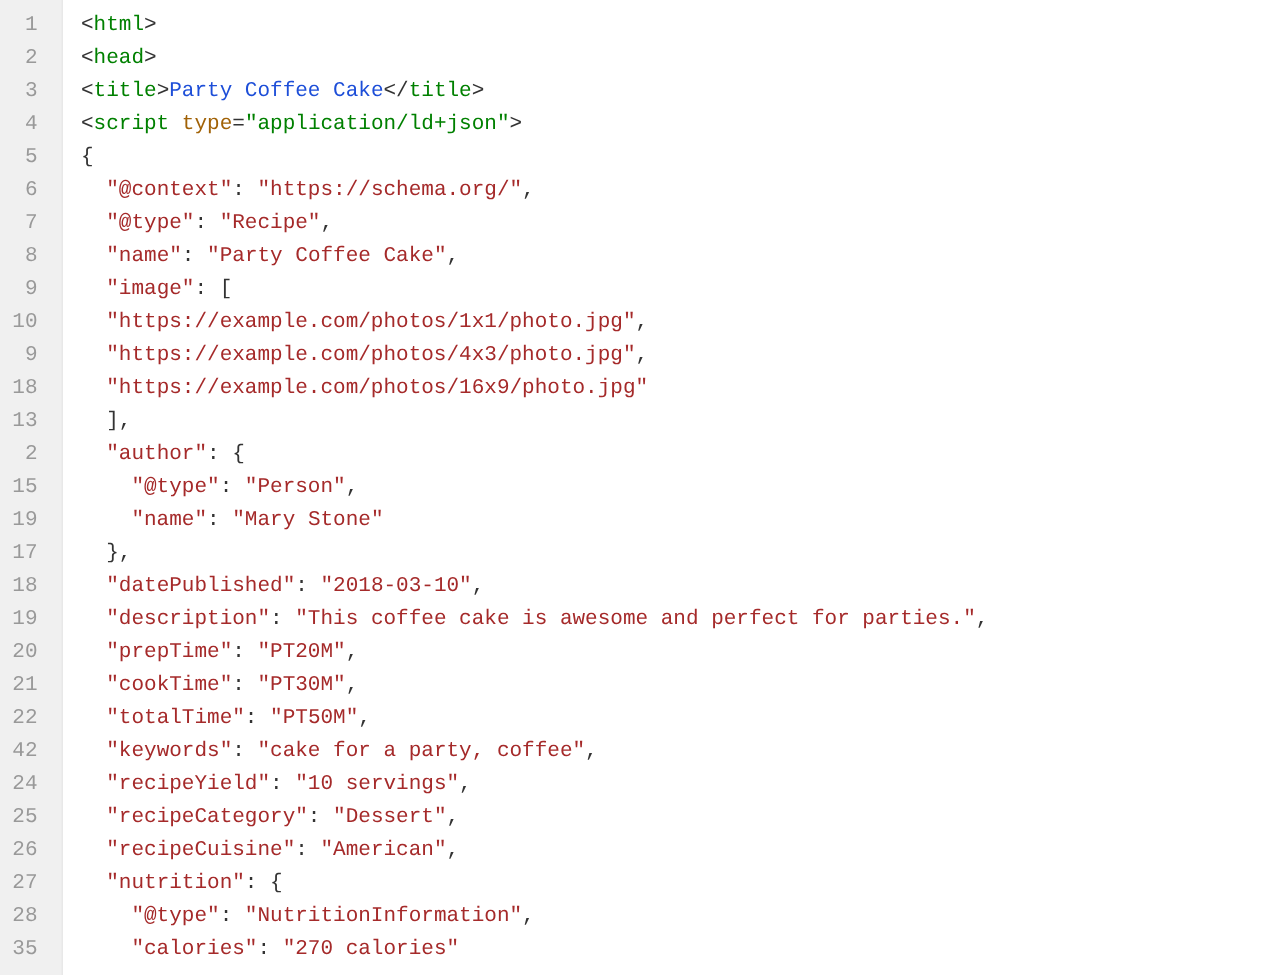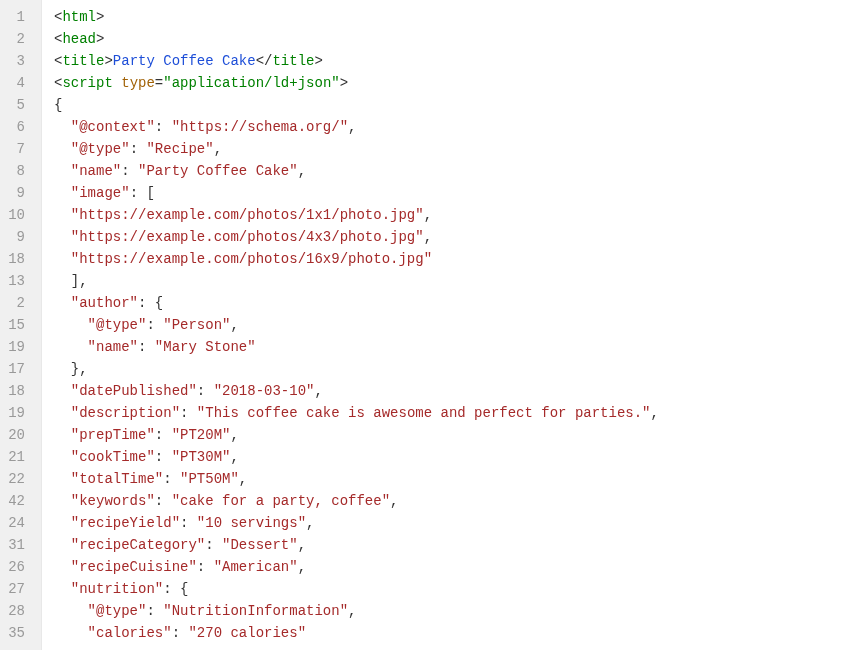--- a/index.html
+++ b/index.html
@@ -53,19 +53,19 @@
     <div>15</div>
     <div>19</div>
     <div>17</div>
     <div>18</div>
     <div>19</div>
     <div>20</div>
     <div>21</div>
     <div>22</div>
     <div>42</div>
     <div>24</div>
-    <div>31</div>
+    <div>25</div>
     <div>26</div>
     <div>27</div>
     <div>28</div>
     <div>35</div>
   </div>
 <div class="code"><div class="line"><span class="punct">&lt;</span><span class="tag">html</span><span class="punct">&gt;</span></div><div class="line"><span class="punct">&lt;</span><span class="tag">head</span><span class="punct">&gt;</span></div><div class="line"><span class="punct">&lt;</span><span class="tag">title</span><span class="punct">&gt;</span><span class="text">Party Coffee Cake</span><span class="punct">&lt;/</span><span class="tag">title</span><span class="punct">&gt;</span></div><div class="line"><span class="punct">&lt;</span><span class="tag">script</span><span class="punct"> </span><span class="attr">type</span><span class="punct">=</span><span class="tag">"application/ld+json"</span><span class="punct">&gt;</span></div><div class="line"><span class="punct">{</span></div><div class="line"><span class="punct">  </span><span class="string">"@context"</span><span class="punct">: </span><span class="string">"https://schema.org/"</span><span class="punct">,</span></div><div class="line"><span class="punct">  </span><span class="string">"@type"</span><span class="punct">: </span><span class="string">"Recipe"</span><span class="punct">,</span></div><div class="line"><span class="punct">  </span><span class="string">"name"</span><span class="punct">: </span><span class="string">"Party Coffee Cake"</span><span class="punct">,</span></div><div class="line"><span class="punct">  </span><span class="string">"image"</span><span class="punct">: [</span></div><div class="line"><span class="punct">  </span><span class="string">"https://example.com/photos/1x1/photo.jpg"</span><span class="punct">,</span></div><div class="line"><span class="punct">  </span><span class="string">"https://example.com/photos/4x3/photo.jpg"</span><span class="punct">,</span></div><div class="line"><span class="punct">  </span><span class="string">"https://example.com/photos/16x9/photo.jpg"</span></div><div class="line"><span class="punct">  ],</span></div><div class="line"><span class="punct">  </span><span class="string">"author"</span><span class="punct">: {</span></div><div class="line"><span class="punct">    </span><span class="string">"@type"</span><span class="punct">: </span><span class="string">"Person"</span><span class="punct">,</span></div><div class="line"><span class="punct">    </span><span class="string">"name"</span><span class="punct">: </span><span class="string">"Mary Stone"</span></div><div class="line"><span class="punct">  },</span></div><div class="line"><span class="punct">  </span><span class="string">"datePublished"</span><span class="punct">: </span><span class="string">"2018-03-10"</span><span class="punct">,</span></div><div class="line"><span class="punct">  </span><span class="string">"description"</span><span class="punct">: </span><span class="string">"This coffee cake is awesome and perfect for parties."</span><span class="punct">,</span></div><div class="line"><span class="punct">  </span><span class="string">"prepTime"</span><span class="punct">: </span><span class="string">"PT20M"</span><span class="punct">,</span></div><div class="line"><span class="punct">  </span><span class="string">"cookTime"</span><span class="punct">: </span><span class="string">"PT30M"</span><span class="punct">,</span></div><div class="line"><span class="punct">  </span><span class="string">"totalTime"</span><span class="punct">: </span><span class="string">"PT50M"</span><span class="punct">,</span></div><div class="line"><span class="punct">  </span><span class="string">"keywords"</span><span class="punct">: </span><span class="string">"cake for a party, coffee"</span><span class="punct">,</span></div><div class="line"><span class="punct">  </span><span class="string">"recipeYield"</span><span class="punct">: </span><span class="string">"10 servings"</span><span class="punct">,</span></div><div class="line"><span class="punct">  </span><span class="string">"recipeCategory"</span><span class="punct">: </span><span class="string">"Dessert"</span><span class="punct">,</span></div><div class="line"><span class="punct">  </span><span class="string">"recipeCuisine"</span><span class="punct">: </span><span class="string">"American"</span><span class="punct">,</span></div><div class="line"><span class="punct">  </span><span class="string">"nutrition"</span><span class="punct">: {</span></div><div class="line"><span class="punct">    </span><span class="string">"@type"</span><span class="punct">: </span><span class="string">"NutritionInformation"</span><span class="punct">,</span></div><div class="line"><span class="punct">    </span><span class="string">"calories"</span><span class="punct">: </span><span class="string">"270 calories"</span></div></div>
 
 </body></html>

